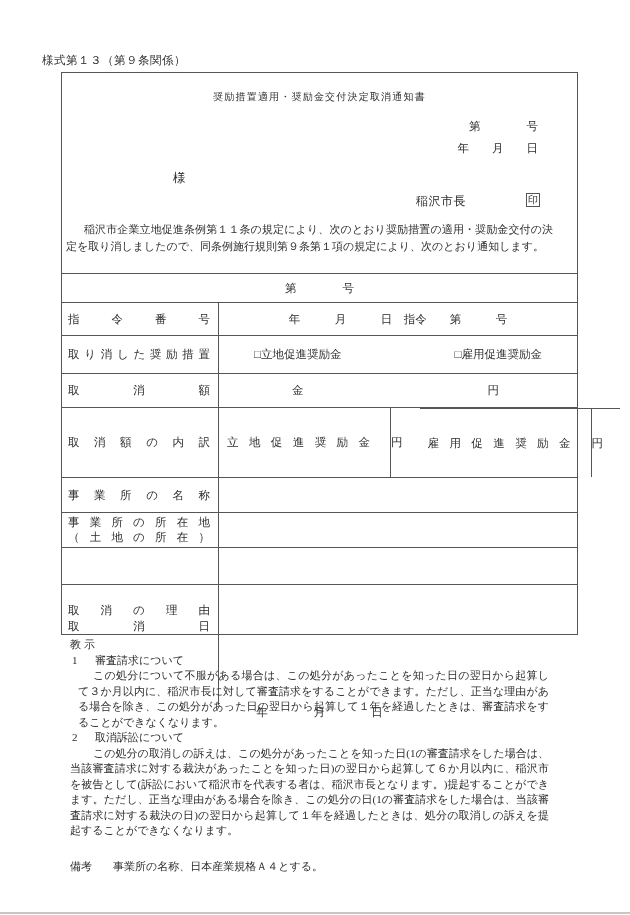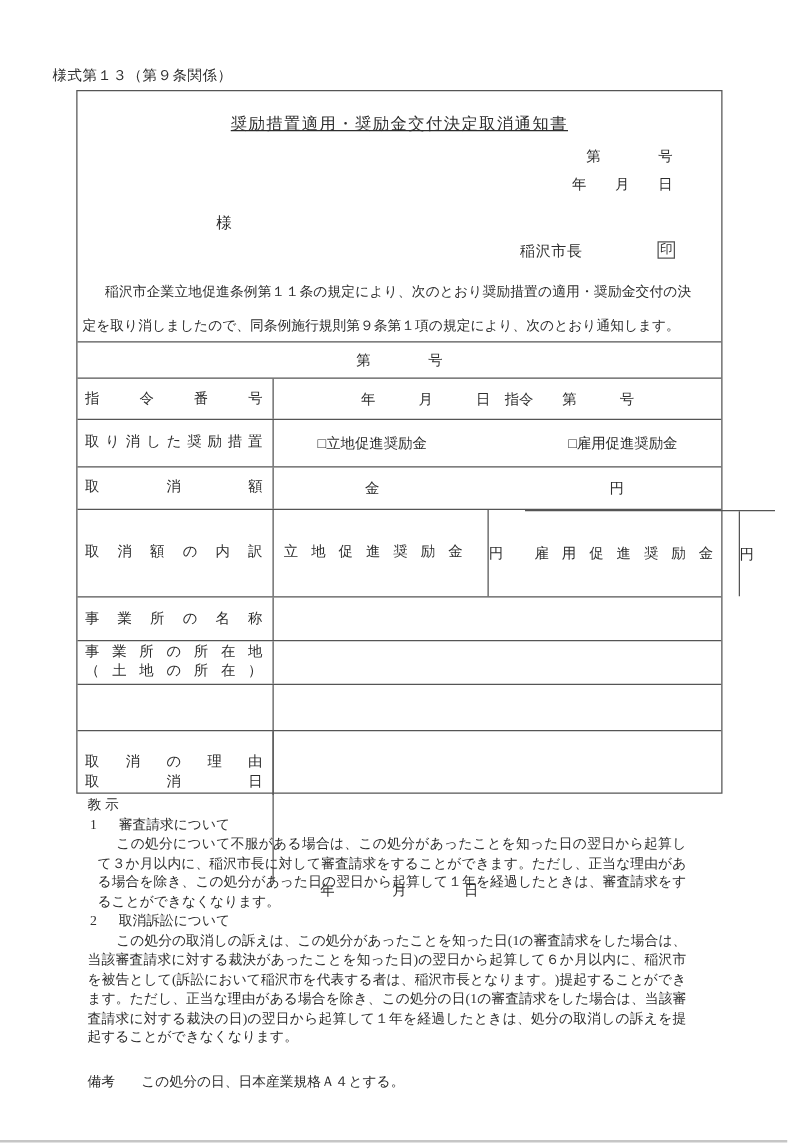--- a/index.html
+++ b/index.html
@@ -11,36 +11,36 @@
     -webkit-font-smoothing:antialiased;
   }
   .form-number { position:absolute; left:42px; top:53px; font-size:11.5px; letter-spacing:0.5px; }
 
   .doc-frame {
     position:absolute; left:61px; top:72px; width:517px; height:563px;
     border:1.4px solid #555;
   }
   .doc-title {
     position:absolute; left:0; right:0; top:17px; text-align:center;
-    font-size:13px; letter-spacing:1.2px;text-decoration:underline;
+    font-size:10px; letter-spacing:1.2px;
   }
   .doc-no-block {
     position:absolute; right:39px; top:42px; text-align:right;
     font-size:11.5px; line-height:22px;
   }
   .addressee { position:absolute; left:111px; top:97px; font-size:12.5px; }
   .issuer-line { position:absolute; left:354px; right:37px; top:120px; height:16px; font-size:12px; }
   .issuer-name { position:absolute; left:0; top:0; letter-spacing:0.5px; }
   .seal-box {
     position:absolute; right:0; top:0; width:14px; height:14px;
     border:1px solid #555; font-size:10px; line-height:12px; text-align:center;
   }
   .intro {
     position:absolute; left:4px; right:24px; top:148px;
-    font-size:11px; line-height:27px; text-align:justify; text-indent:18px;
+    font-size:11px; line-height:17px; text-align:justify; text-indent:18px;
   }
 
   .form-table { position:absolute; left:0; right:0; top:200px; font-size:11.5px; }
   .t-row { display:flex; border-top:1px solid #555; align-items:stretch; }
   .t-label {
     width:157px; flex:0 0 157px; border-right:1px solid #555;
     display:flex; flex-direction:column; justify-content:center;
     padding:0 8px 0 6px;
   }
   .jl { width:100%; text-align:justify; text-align-last:justify; line-height:15px; }
@@ -186,17 +186,17 @@
   <div class="notice-body-1">この処分について不服がある場合は、この処分があったことを知った日の翌日から起算して３か月以内に、稲沢市長に対して審査請求をすることができます。ただし、正当な理由がある場合を除き、この処分があった日の翌日から起算して１年を経過したときは、審査請求をすることができなくなります。</div>
 
   <div class="notice-item-head">
     <span class="notice-item-num">2</span>
     <span>取消訴訟について</span>
   </div>
   <div class="notice-body-2">この処分の取消しの訴えは、この処分があったことを知った日(1の審査請求をした場合は、当該審査請求に対する裁決があったことを知った日)の翌日から起算して６か月以内に、稲沢市を被告として(訴訟において稲沢市を代表する者は、稲沢市長となります。)提起することができます。ただし、正当な理由がある場合を除き、この処分の日(1の審査請求をした場合は、当該審査請求に対する裁決の日)の翌日から起算して１年を経過したときは、処分の取消しの訴えを提起することができなくなります。</div>
 
   <div class="remarks">
     <span class="remarks-label">備考</span>
-    <span class="remarks-text">この処分の日、日本産業規格Ａ４とする。</span>
+    <span class="remarks-text">事業所の名称、日本産業規格Ａ４とする。</span>
   </div>
 </div>
 
 <div class="scan-edge"></div>
 
 </body></html>

